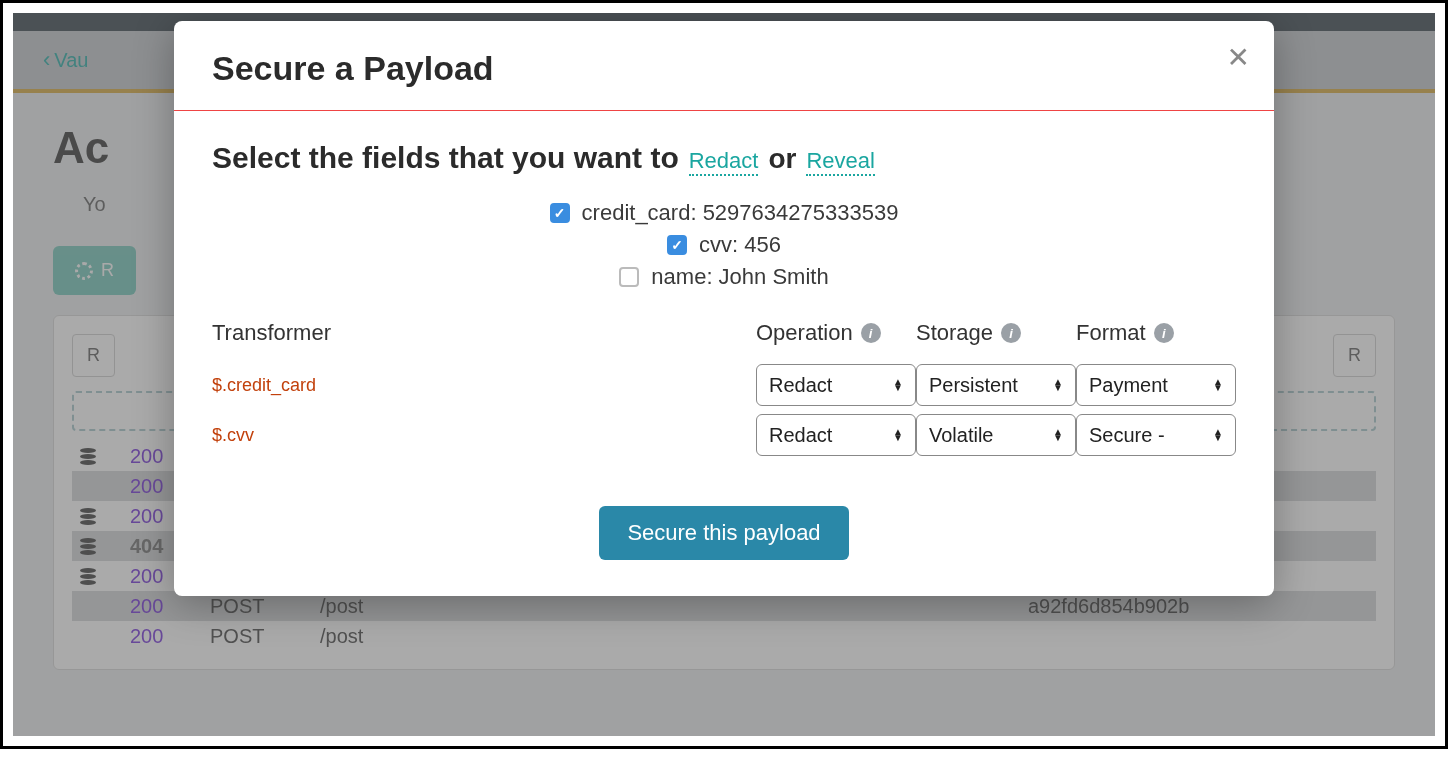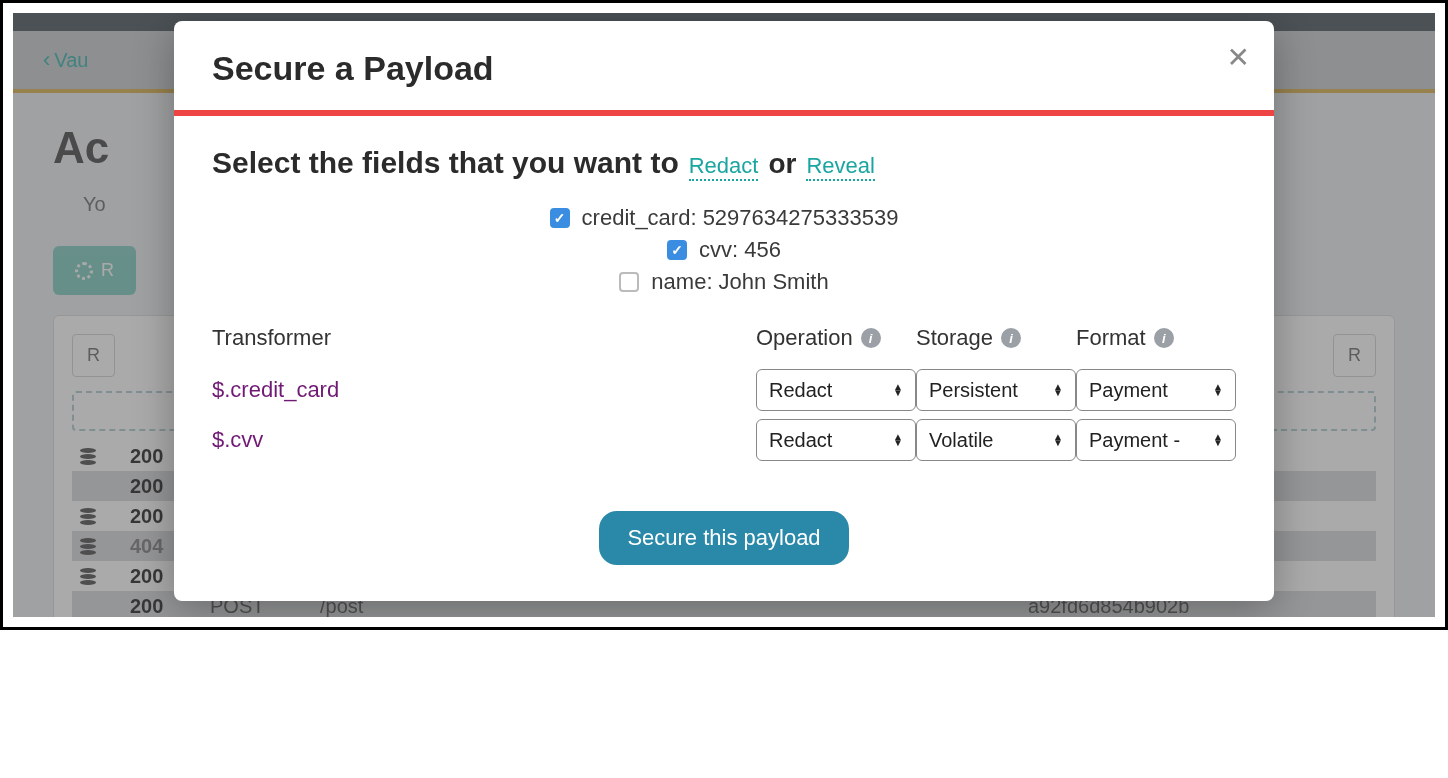--- a/index.html
+++ b/index.html
@@ -1,73 +1,73 @@
 <!DOCTYPE html>
 <html><head>
 <meta charset="utf-8">
 <style>
 * { box-sizing: border-box; margin: 0; padding: 0; }
 body { font-family: -apple-system, BlinkMacSystemFont, "Segoe UI", Helvetica, Arial, sans-serif; background: #fff; width: 1448px; height: 778px; overflow: hidden; position: relative; }
 
-.outer-frame { border: 3px solid #000; width: 1448px; height: 630px; position: relative; padding: 10px; }
+.outer-frame { border: 3px solid #000; width: 1448px; height: 749px; position: relative; padding: 10px; }
 .inner-area { width: 100%; height: 100%; position: relative; overflow: hidden; }
 
 .topbar { background: #2e3a44; height: 18px; width: 100%; }
 .breadcrumb-bar { background: #bfc4c7; height: 58px; width: 100%; display: flex; align-items: center; padding-left: 30px; }
 .breadcrumb-link { color: #1aa6a0; font-size: 20px; display: flex; align-items: center; gap: 4px; }
 .breadcrumb-link::before { content: "‹"; font-size: 22px; }
 .accent-bar { background: #d4a531; height: 4px; width: 100%; }
 
 .page-bg { background: #e9ecee; width: 100%; height: calc(100% - 80px); padding: 30px 40px; position: relative; }
 .page-title { font-size: 44px; font-weight: 700; color: #2b2b2b; margin-bottom: 20px; }
 .page-sub { font-size: 20px; color: #555; margin-left: 30px; margin-bottom: 30px; }
 
 .btn-teal { background: #5fbfaf; color: #fff; border: none; border-radius: 6px; padding: 14px 22px; font-size: 18px; display: inline-flex; align-items: center; gap: 8px; opacity: 0.9; }
 .spinner { display: inline-block; width: 18px; height: 18px; border: 3px dotted #fff; border-radius: 50%; }
 
 .table-container { background: #fff; border: 1px solid #d5d5d5; border-radius: 6px; margin-top: 20px; padding: 18px; }
 .dashed-row { border: 2px dashed #a0c4c8; border-radius: 4px; height: 40px; margin-bottom: 10px; }
 .table-row { display: grid; grid-template-columns: 50px 80px 110px 1fr 260px 80px; align-items: center; padding: 4px 8px; font-size: 20px; color: #3a3a3a; height: 30px; }
 .table-row.alt { background: #d0d3d5; }
-.status-200 { color: #000000; font-weight: 700; }
+.status-200 { color: #6d28d9; font-weight: 400; }
 .status-404 { color: #6a6a6a; font-weight: 600; }
 .db-icon { width: 16px; height: 18px; }
 .db-icon .layer { width: 16px; height: 5px; background: #333; border-radius: 50%; margin-bottom: 1px; }
 .db-icon.hidden { visibility: hidden; }
 
 .filter-btn { border: 1px solid #ccc; background: #fff; border-radius: 4px; padding: 10px 14px; font-size: 18px; color: #555; }
 .right-filter { position: absolute; right: 18px; top: 18px; }
 
 .modal-overlay { position: absolute; inset: 0; background: rgba(100,100,100,0.55); display: flex; justify-content: center; align-items: flex-start; z-index: 100; }
 .modal { background: #fff; border-radius: 8px; width: 1100px; margin-top: 8px; box-shadow: 0 8px 40px rgba(0,0,0,0.3); position: relative; padding: 0; }
 .modal-close { position: absolute; top: 20px; right: 24px; font-size: 28px; color: #888; cursor: pointer; background: none; border: none; }
-.modal-header { padding: 28px 38px 22px; border-bottom: 6px solid #ef4444; }
+.modal-header { padding: 28px 38px 22px; border-bottom: 1px solid #ef4444; }
 .modal-title { font-size: 34px; font-weight: 700; color: #2b2b2b; }
 .modal-body { padding: 30px 38px 36px; }
 
 .select-prompt { font-size: 30px; font-weight: 700; color: #2b2b2b; display: flex; align-items: baseline; flex-wrap: wrap; gap: 10px; margin-bottom: 24px; text-align: center; }
 .select-prompt .link { color: #1aa6a0; font-weight: 500; font-size: 22px; border-bottom: 2px dotted #1aa6a0; cursor: pointer; }
 .select-prompt .or { font-size: 28px; font-weight: 700; color: #2b2b2b; }
 
 .field-list { margin-bottom: 30px; }
 .field-row { display: flex; align-items: center; gap: 12px; font-size: 22px; color: #3a3a3a; margin-bottom: 6px; justify-content: center; }
 .checkbox { width: 20px; height: 20px; border: 2px solid #3a8de0; border-radius: 4px; display: flex; align-items: center; justify-content: center; cursor: pointer; }
 .checkbox.checked { background: #3a8de0; }
 .checkbox.checked::after { content: "✓"; color: #fff; font-size: 14px; font-weight: bold; }
 .checkbox.unchecked { border-color: #bbb; }
 
 .transformer-grid { display: grid; grid-template-columns: 1fr 160px 160px 160px; align-items: center; }
 .col-header { font-size: 22px; color: #333; display: flex; align-items: center; gap: 8px; margin-bottom: 10px; }
 .info-icon { width: 20px; height: 20px; border-radius: 50%; background: #9aa0a6; color: #fff; display: inline-flex; align-items: center; justify-content: center; font-size: 13px; font-weight: bold; font-style: italic; }
-.transformer-label { font-size: 22px; color: #701a75; }
+.transformer-label { font-size: 18px; color: #c2410c; }
 .select-box { border: 1.5px solid #888; border-radius: 6px; background: #fff; padding: 8px 12px; font-size: 20px; color: #222; display: flex; justify-content: space-between; align-items: center; cursor: pointer; height: 42px; }
 .select-arrows { display: flex; flex-direction: column; line-height: 6px; font-size: 10px; color: #222; }
 
 .modal-footer { display: flex; justify-content: center; margin-top: 50px; }
-.secure-btn { background: #2a88a8; color: #fff; border: none; border-radius: 18px; padding: 14px 28px; font-size: 22px; cursor: pointer; }
+.secure-btn { background: #2a88a8; color: #fff; border: none; border-radius: 6px; padding: 14px 28px; font-size: 22px; cursor: pointer; }
 </style>
 </head>
 <body>
 
 <div class="outer-frame">
 <div class="inner-area">
 
   <div class="topbar"></div>
   <div class="breadcrumb-bar">
     <a class="breadcrumb-link">Vau</a>
@@ -255,21 +255,21 @@
                   </span>
                 </div>
                 <div class="select-box">
                   <span>Volatile</span>
                   <span class="select-arrows">
                     <span>▲</span>
                     <span>▼</span>
                   </span>
                 </div>
                 <div class="select-box">
-                  <span>Payment -</span>
+                  <span>Secure -</span>
                   <span class="select-arrows">
                     <span>▲</span>
                     <span>▼</span>
                   </span>
                 </div>
               </div>
             </div>
 
         <div class="modal-footer">
           <button class="secure-btn">Secure this payload</button>

